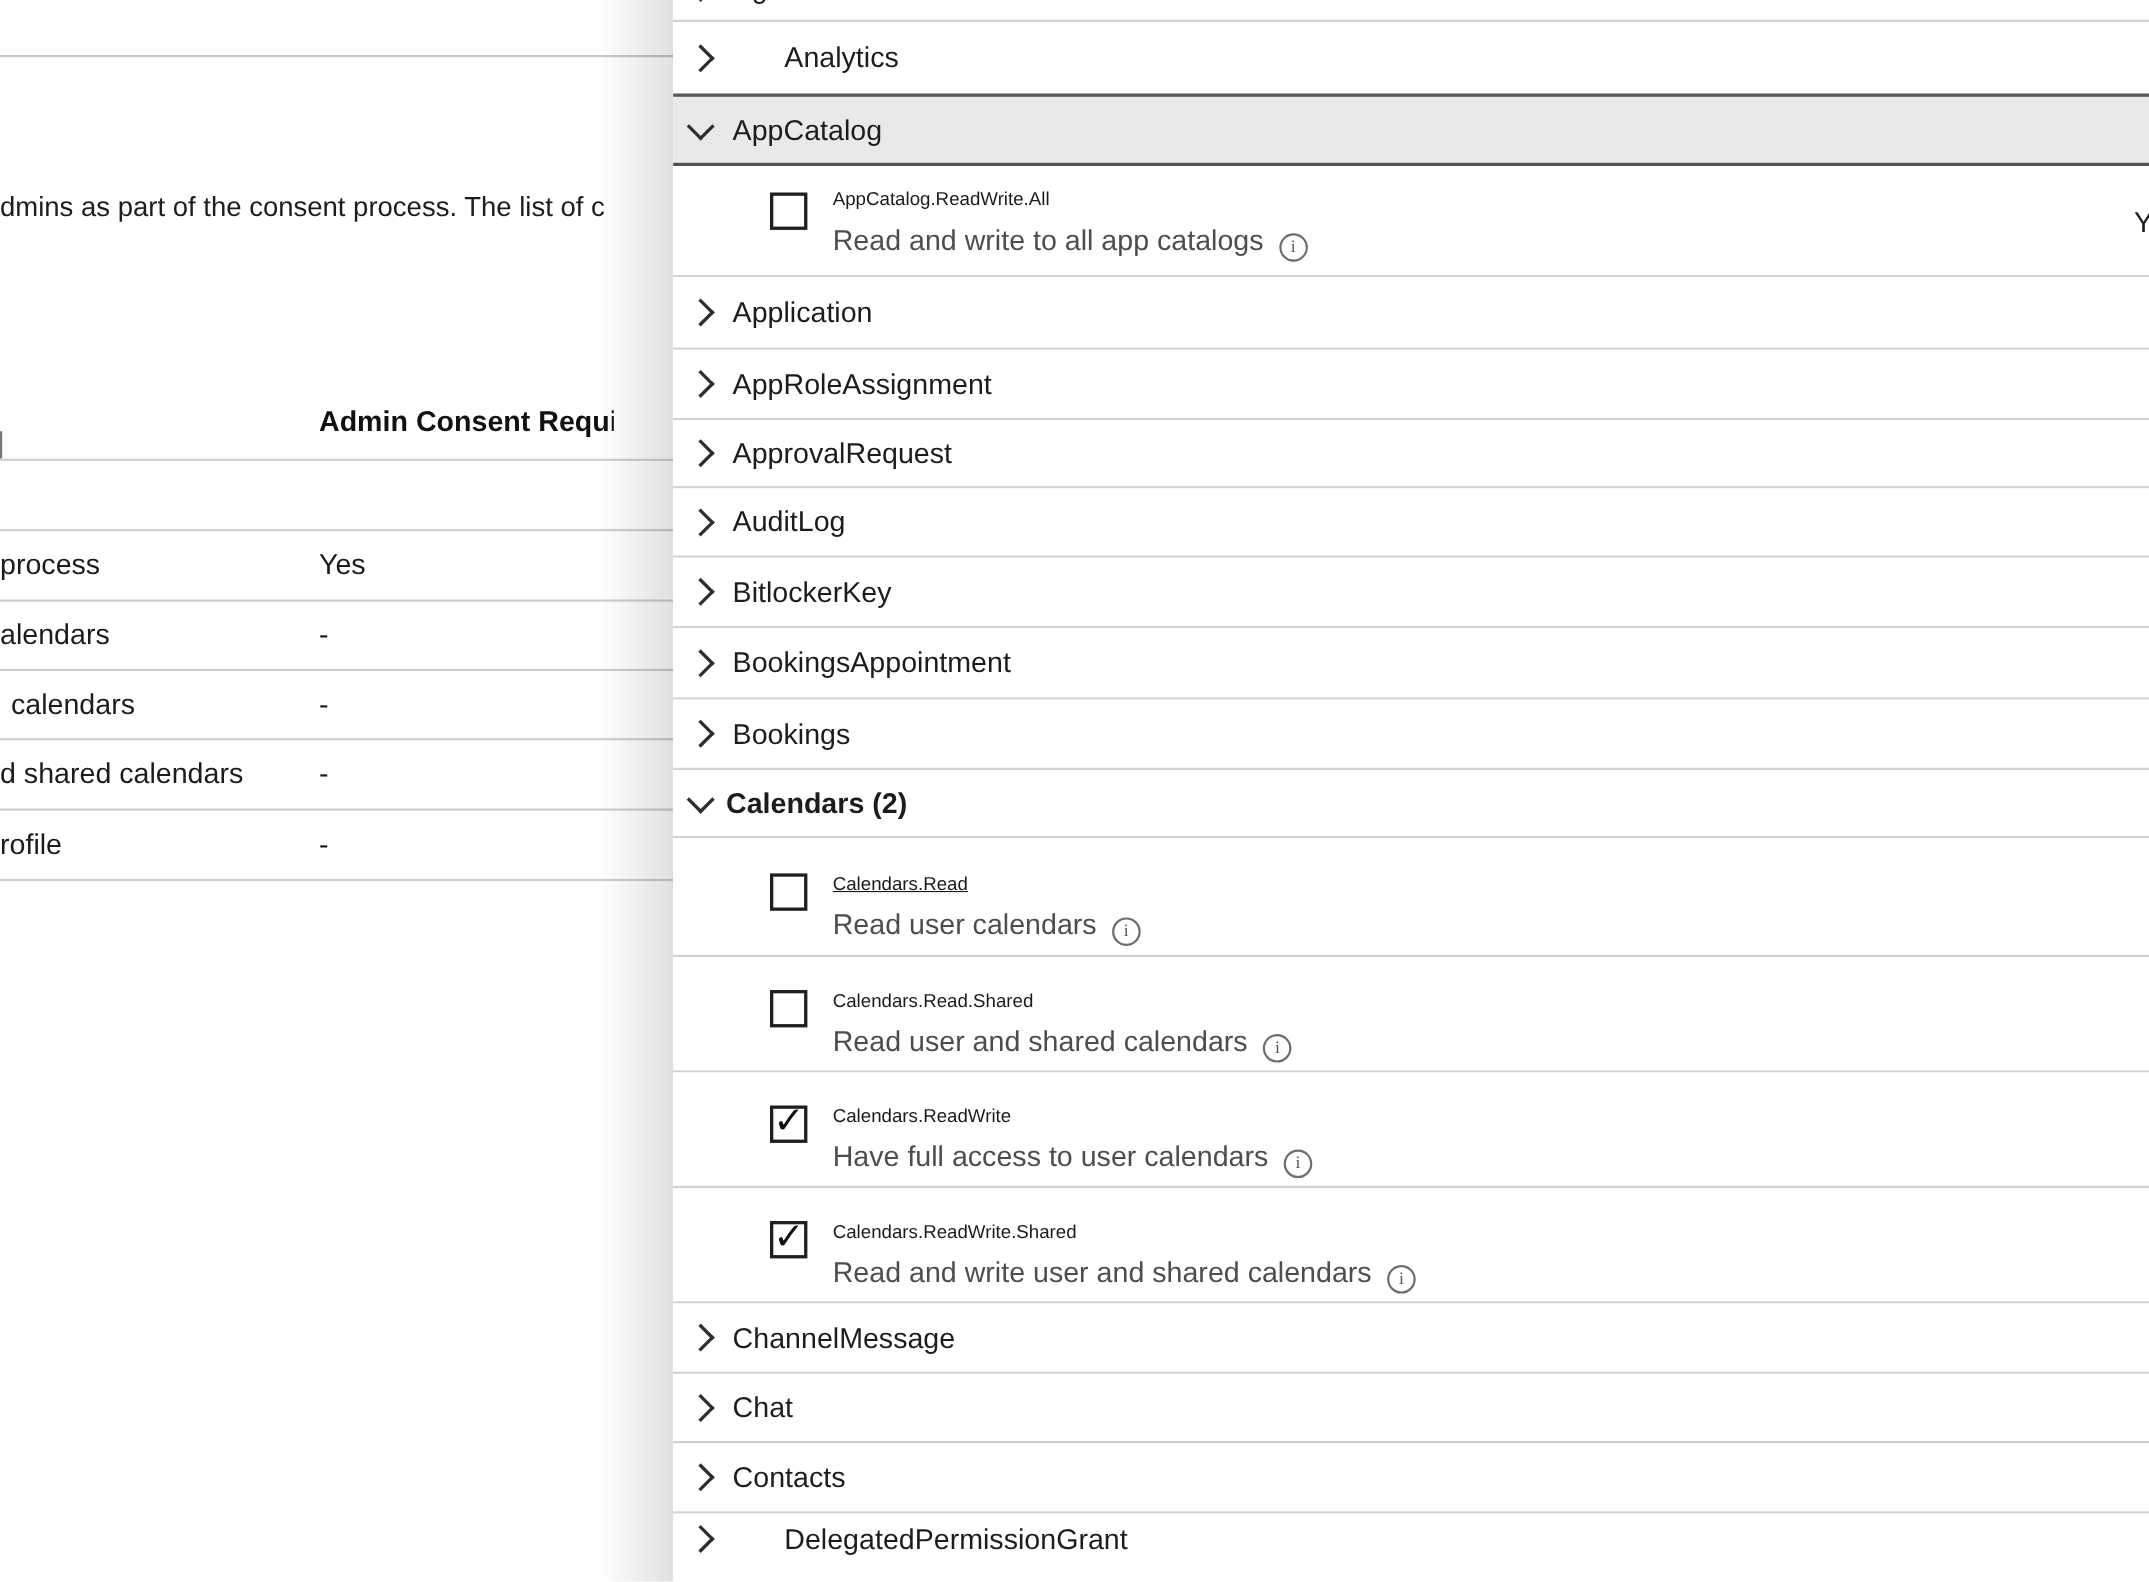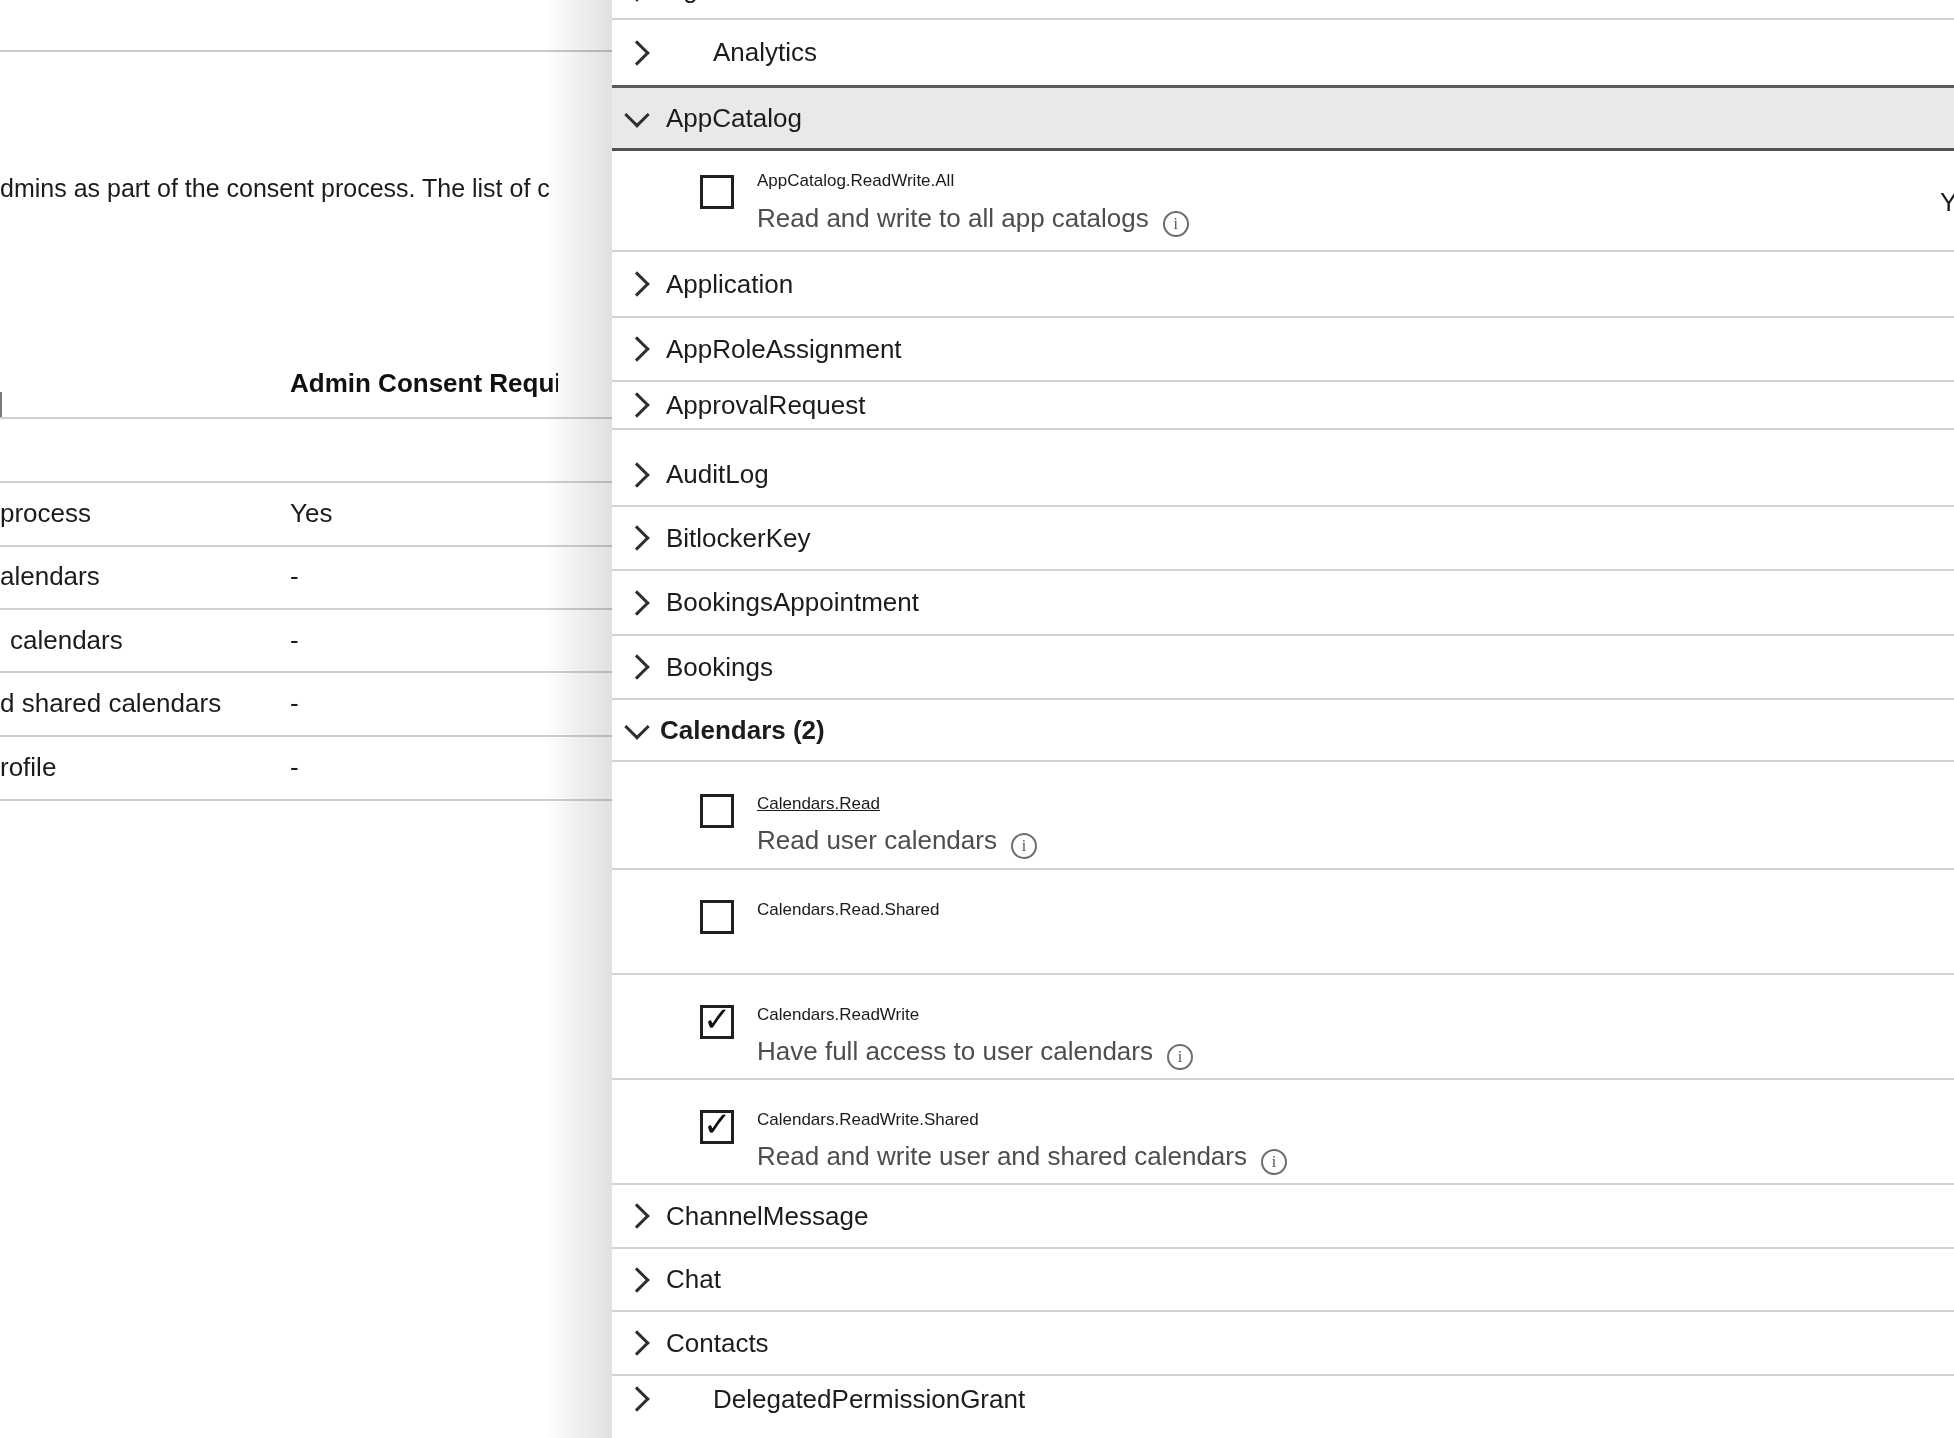--- a/index.html
+++ b/index.html
@@ -104,21 +104,21 @@
     </div>
 
     <div class="row grow" style="top:252px;height:66px;">
       <span class="chev right"></span>
       <span class="glabel">Application</span>
     </div>
     <div class="row grow" style="top:318px;height:64px;">
       <span class="chev right"></span>
       <span class="glabel">AppRoleAssignment</span>
     </div>
-    <div class="row grow" style="top:382px;height:48px;">
+    <div class="row grow" style="top:382px;height:62px;">
       <span class="chev right"></span>
       <span class="glabel">ApprovalRequest</span>
     </div>
     <div class="row grow" style="top:444px;height:63px;">
       <span class="chev right"></span>
       <span class="glabel">AuditLog</span>
     </div>
     <div class="row grow" style="top:507px;height:64px;">
       <span class="chev right"></span>
       <span class="glabel">BitlockerKey</span>
@@ -139,20 +139,21 @@
 
     <div class="row crow" style="top:762px;height:108px;">
       <span class="cb" style="top:32px;"></span>
       <span class="pname" style="top:26px;text-decoration:underline;">Calendars.Read</span>
       <span class="pdesc" style="top:62px;"><span>Read user calendars</span><span class="info">i</span></span>
     </div>
 
     <div class="row crow" style="top:870px;height:105px;">
       <span class="cb" style="top:30px;"></span>
       <span class="pname" style="top:24px;">Calendars.Read.Shared</span>
+      <span class="pdesc" style="top:60px;"><span>Read user and shared calendars</span><span class="info">i</span></span>
     </div>
 
     <div class="row crow" style="top:975px;height:105px;">
       <span class="cb" style="top:30px;">
           <span class="check">✓</span>
         </span>
       <span class="pname" style="top:24px;">Calendars.ReadWrite</span>
       <span class="pdesc" style="top:60px;"><span>Have full access to user calendars</span><span class="info">i</span></span>
     </div>
 

